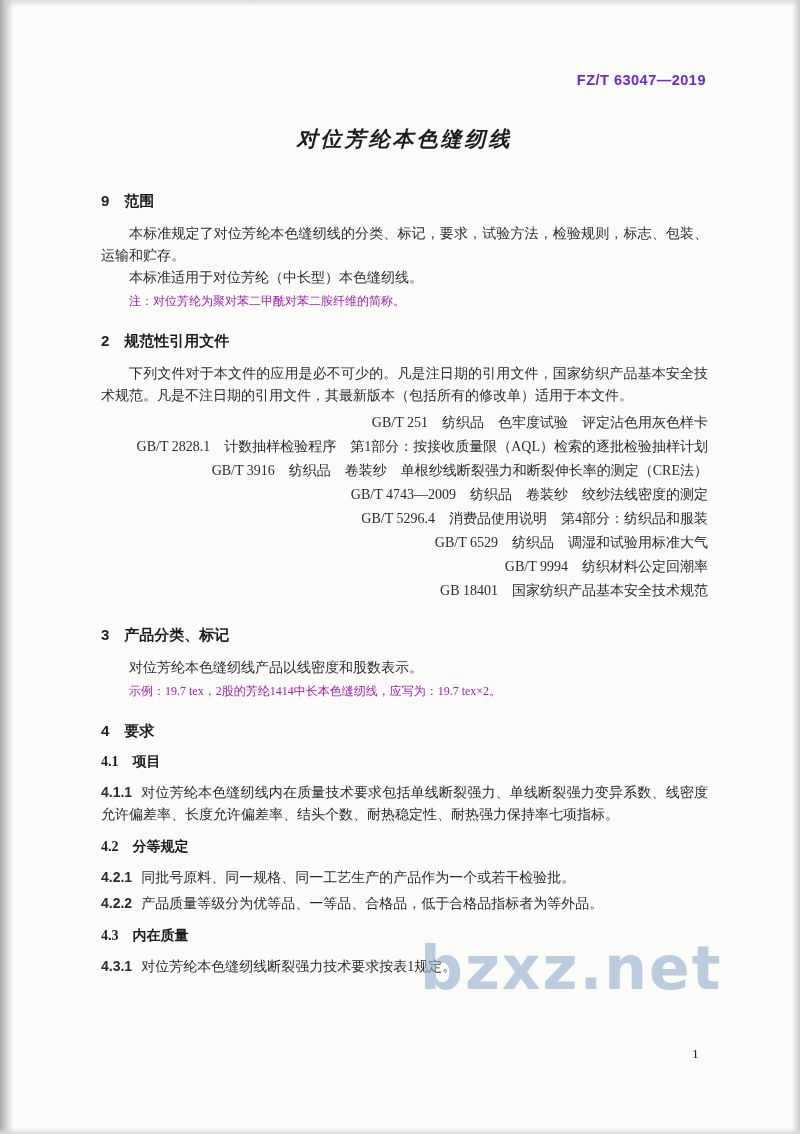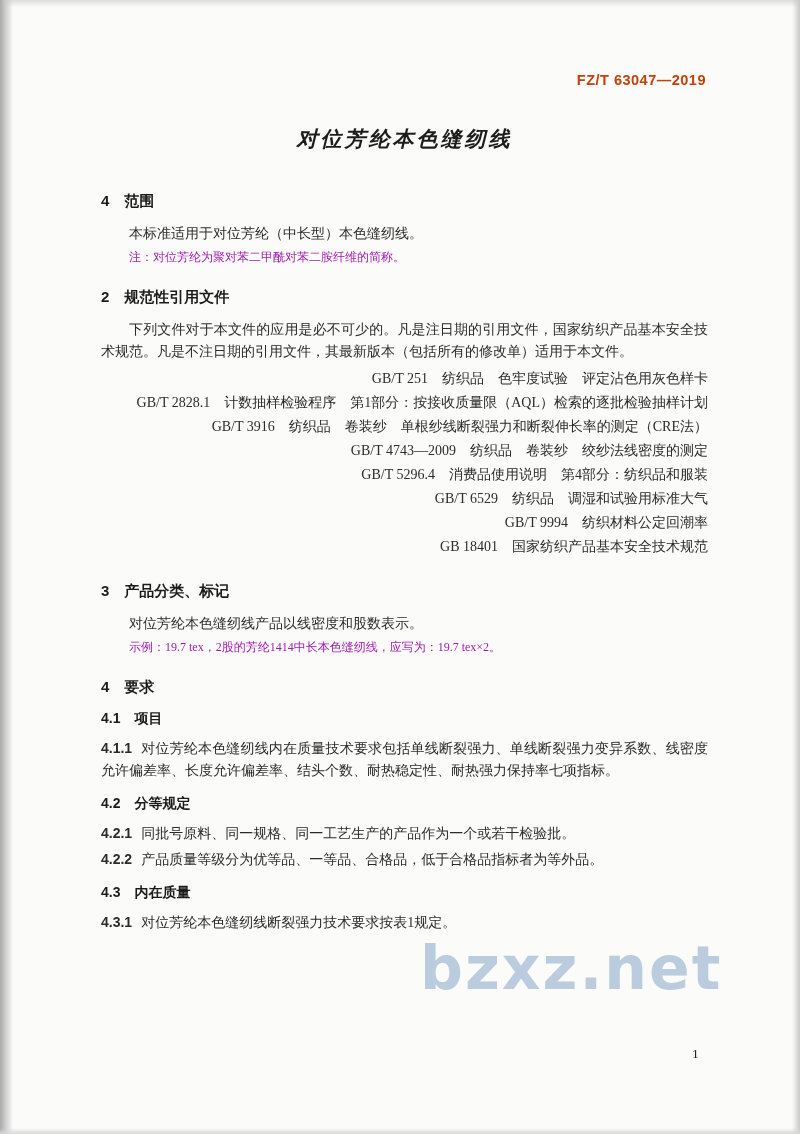--- a/index.html
+++ b/index.html
@@ -38,21 +38,21 @@
     padding: 72px 84px 0 88px;
     box-sizing: border-box;
     background: transparent;
   }
   .doc-number {
     text-align: right;
     font-family: "Liberation Sans", "DejaVu Sans", sans-serif;
     font-size: 14.5px;
     font-weight: 600;
     letter-spacing: .5px;
-    color: #c2410c;
+    color: #6d28d9;
     margin: 0 2px 36px 0;
     line-height: 17px;
   }
   .title {
     text-align: center;
     font-family: "Liberation Sans", "DejaVu Sans", sans-serif;
     font-size: 21px;
     font-weight: bold;
     letter-spacing: 3px;
     color: #1c1c1c;
@@ -63,21 +63,21 @@
   h2.sec {
     font-family: "Liberation Sans", "DejaVu Sans", sans-serif;
     font-size: 15px;
     font-weight: bold;
     color: #1c1c1c;
     margin: 22px 0 13px 0;
     line-height: 19px;
   }
   h2.sec.first { margin-top: 0; }
   h3.sub {
-    font-family: Liberation Sans, sans-serif;
+    font-family: Liberation Serif, serif;
     font-size: 14px;
     font-weight: bold;
     color: #1c1c1c;
     margin: 12px 0 10px 0;
     line-height: 18px;
   }
   p.body {
     font-size: 14px;
     line-height: 22px;
     margin: 0;
@@ -136,21 +136,22 @@
 <div class="edge-left"></div>
 <div class="edge-right"></div>
 <div class="edge-bottom"></div>
 
 <div class="page">
 
   <div class="doc-number">FZ/T 63047—2019</div>
 
   <h1 class="title">对位芳纶本色缝纫线</h1>
 
-  <h2 class="sec first">4　范围</h2>
+  <h2 class="sec first">9　范围</h2>
+  <p class="body">本标准规定了对位芳纶本色缝纫线的分类、标记，要求，试验方法，检验规则，标志、包装、运输和贮存。</p>
   <p class="body">本标准适用于对位芳纶（中长型）本色缝纫线。</p>
   <p class="small">注：对位芳纶为聚对苯二甲酰对苯二胺纤维的简称。</p>
 
   <h2 class="sec">2　规范性引用文件</h2>
   <p class="body">下列文件对于本文件的应用是必不可少的。凡是注日期的引用文件，国家纺织产品基本安全技术规范。凡是不注日期的引用文件，其最新版本（包括所有的修改单）适用于本文件。</p>
   <div class="refs">
     <p>GB/T 251　纺织品　色牢度试验　评定沾色用灰色样卡</p>
     <p>GB/T 2828.1　计数抽样检验程序　第1部分：按接收质量限（AQL）检索的逐批检验抽样计划</p>
     <p>GB/T 3916　纺织品　卷装纱　单根纱线断裂强力和断裂伸长率的测定（CRE法）</p>
     <p>GB/T 4743—2009　纺织品　卷装纱　绞纱法线密度的测定</p>

